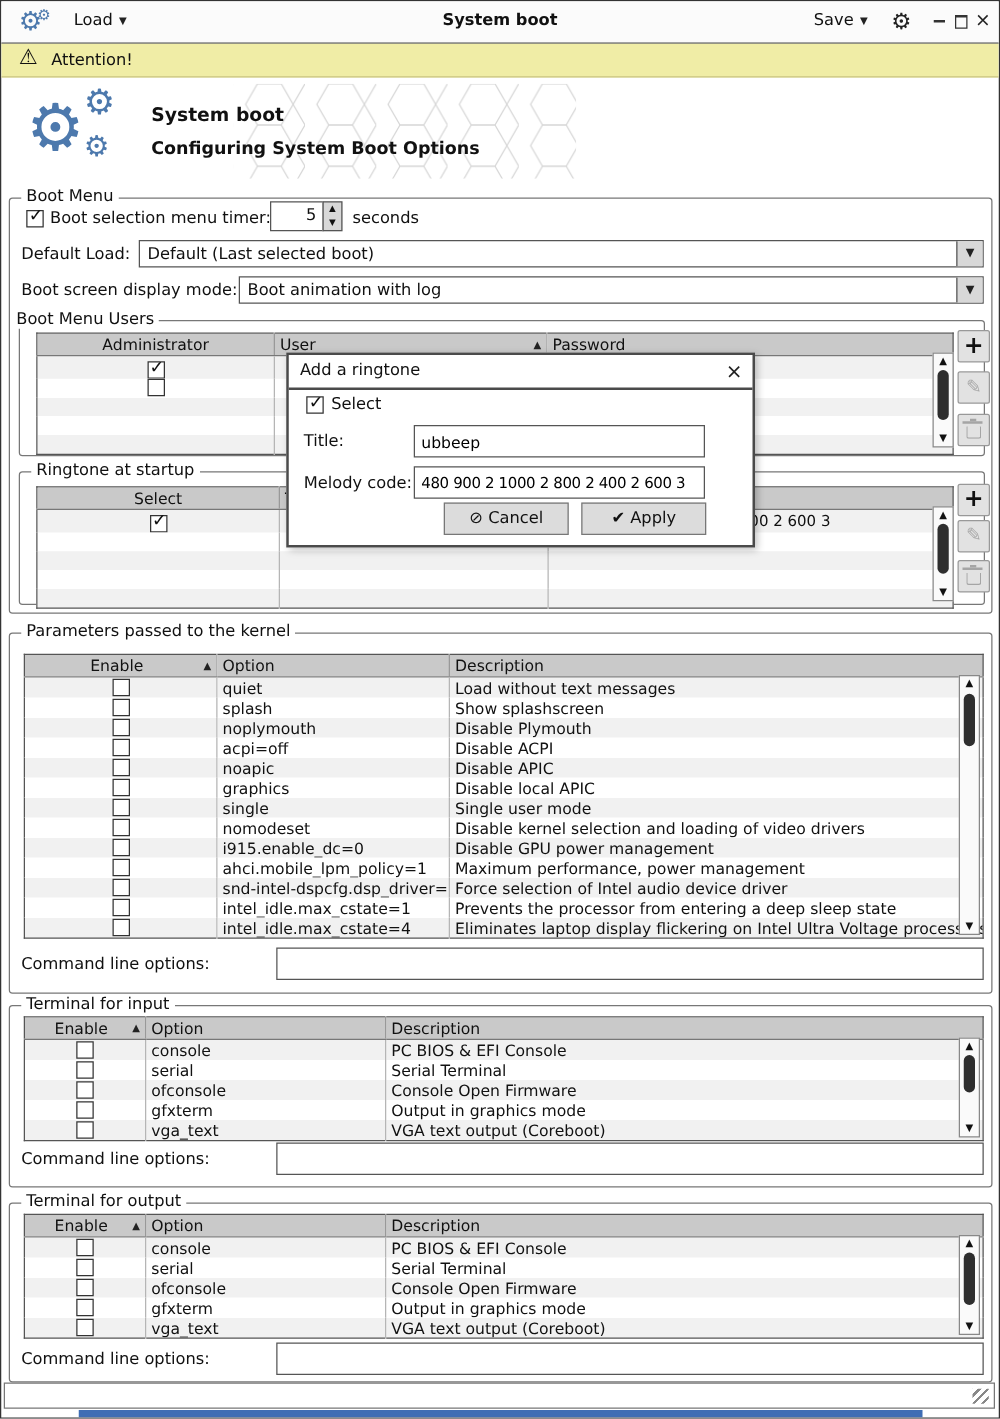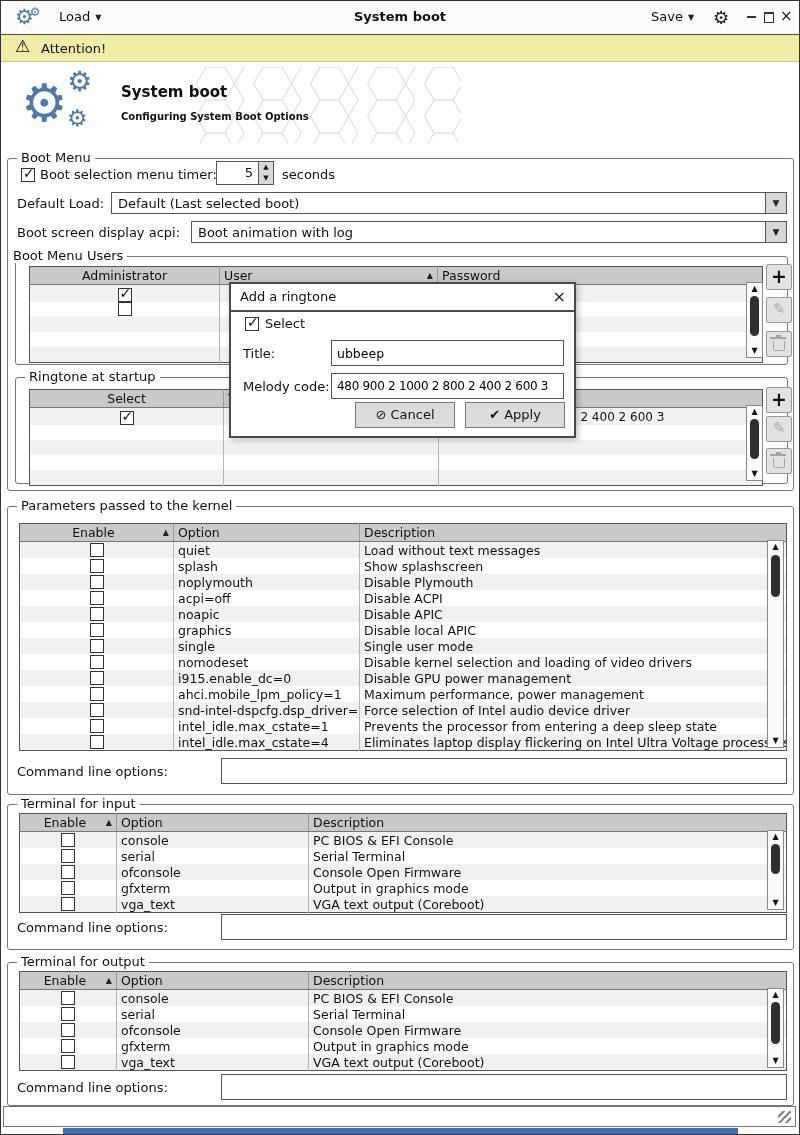--- a/index.html
+++ b/index.html
@@ -13,21 +13,21 @@
   .winbtn{position:absolute;top:9px;width:14px;height:14px;cursor:default;}
   .minbar{position:absolute;left:2px;top:6px;width:9px;height:2px;background:#333;}
   .maxbox{position:absolute;left:2px;top:2px;width:8px;height:8px;border:1px solid #333;border-top:2px solid #333;}
   .closex{font-size:15px;line-height:14px;color:#222;}
   
   #attention{left:0;top:34px;width:798px;height:26px;background:#f0eda6;border-bottom:1px solid #c9c483;}
   
   .hex-svg{left:186px;top:66px;}
   #hdr-icon{left:20px;top:70px;width:86px;height:72px;}
   .htitle{font-weight:bold;font-size:15px;}
-  .hsub{font-weight:bold;font-size:10px;}
+  .hsub{font-weight:bold;font-size:14px;}
   
   .fs{position:absolute;border:1px solid #777;border-radius:3px;}
   .legend{position:absolute;background:#fff;padding:0 4px;font-size:13px;line-height:14px;}
   label,.lbl{font-size:13px;}
   
   .cb{display:inline-block;width:12px;height:12px;border:1.5px solid #333;background:#fff;vertical-align:-2px;
       font-size:14px;line-height:9px;font-weight:bold;color:#111;text-align:left;overflow:visible;}
   .cb.on{text-indent:1px;}
   .txtin{position:absolute;border:1px solid #555;background:#fff;font-family:inherit;font-size:12.5px;padding:0 5px;box-sizing:border-box;}
   .combo{position:absolute;border:1px solid #555;background:#fff;height:22px;box-sizing:border-box;}
@@ -58,21 +58,21 @@
   
   .sbtn{position:absolute;width:26px;height:26px;background:#e2e2e2;border:1px solid #999;border-radius:2px;
         box-sizing:border-box;text-align:center;}
   .sbtn.add{font-size:19px;font-weight:bold;line-height:23px;color:#111;}
   .sbtn.dis{color:#aaa;font-size:15px;line-height:23px;}
   .trash{position:relative;width:10px;height:9px;border:1.5px solid #a5a5a5;border-top:none;
          border-radius:0 0 2px 2px;margin:9px auto 0;}
   .trash::before{content:"";position:absolute;top:-4px;left:-4px;width:16px;height:2px;background:#a5a5a5;}
   .trash::after{content:"";position:absolute;top:-6px;left:2px;width:5px;height:2px;background:#a5a5a5;}
   
-  #dialog{left:228px;top:281px;width:347px;height:156px;background:#fff;border:2px solid #4a4a4a;
+  #dialog{left:228px;top:281px;width:375px;height:156px;background:#fff;border:2px solid #4a4a4a;
           box-sizing:border-box;z-index:20;box-shadow:2px 2px 6px rgba(0,0,0,.25);}
   #dlg-title{position:absolute;left:0;top:0;right:0;height:26px;border-bottom:2px solid #4a4a4a;}
   #dlg-title .t{position:absolute;left:9px;top:5px;font-size:13px;}
   #dlg-close{position:absolute;right:8px;top:3px;font-size:16px;color:#222;}
   .dlg-btn{position:absolute;height:26px;background:#dcdcdc;border:1.5px solid #777;box-sizing:border-box;
            font-size:13px;text-align:center;line-height:23px;}
   
   #statusbar{left:2px;top:1105px;width:793px;height:21px;border:1px solid #777;box-sizing:border-box;}
   #grip{right:8px;top:1110px;width:13px;height:12px;
         background:repeating-linear-gradient(135deg,transparent 0 3px,#888 3px 5px);}
@@ -139,21 +139,21 @@
     <span class="spin-btns"><span>▲</span><br><span>▼</span></span>
   </span>
   <span class="abs lbl" style="left:281px;top:166px;">seconds</span>
 
   <span class="abs lbl" style="left:16px;top:195px;">Default Load:</span>
   <div class="combo" style="left:110px;top:191px;width:676px;">
     <span class="val">Default (Last selected boot)</span>
     <span class="cbtn">▼</span>
   </div>
 
-  <span class="abs lbl" style="left:16px;top:224px;">Boot screen display acpi:</span>
+  <span class="abs lbl" style="left:16px;top:224px;">Boot screen display mode:</span>
   <div class="combo" style="left:190px;top:220px;width:596px;">
     <span class="val">Boot animation with log</span>
     <span class="cbtn">▼</span>
   </div>
 
   <div class="fs" style="left:14px;top:255px;width:771px;height:107px;"></div>
   <span class="legend" style="left:8px;top:248px;">Boot Menu Users</span>
   <table class="tbl rows15" style="left:28px;top:265px;width:734px;height:92px;">
     <colgroup>
         <col style="width:190px">

